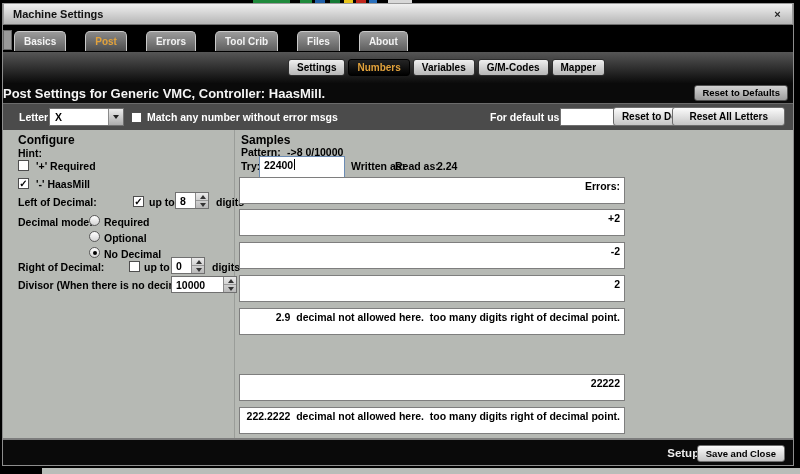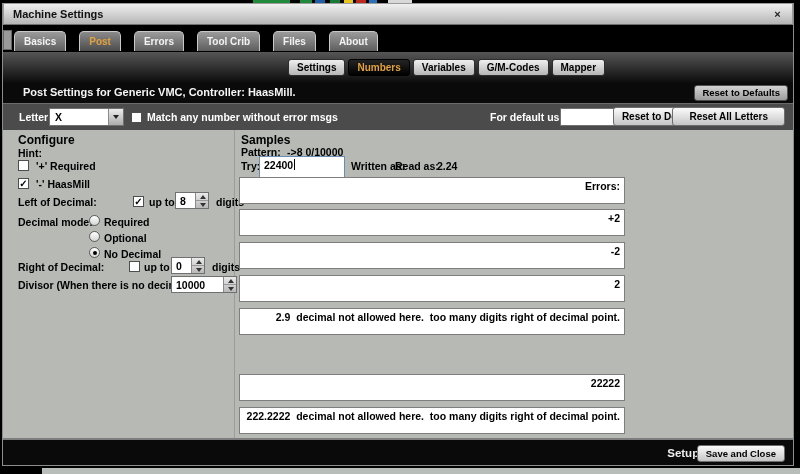--- a/index.html
+++ b/index.html
@@ -18,39 +18,39 @@
   .titlebar { position:absolute; left:0; top:0; width:100%; height:22px;
               background:linear-gradient(#f0f0f0,#b5b5b5);
               border:1px solid #9a9a9a; border-bottom:1px solid #6f6f6f; }
   .titlebar .title { position:absolute; left:9px; top:4px; font-size:11px; font-weight:700; color:#111; }
   .close-btn { position:absolute; right:7px; top:3px; width:15px; height:15px;
                font-size:11px; font-weight:700; color:#222; text-align:center; line-height:15px; cursor:default; }
 
   
   .tabrow { position:absolute; left:0; top:22px; width:100%; height:27px; background:#000; }
   .edge-block { position:absolute; left:0; top:5px; width:9px; height:20px; background:#9a9a9a; border:1px solid #666; }
-  .tabs { position:absolute; left:11px; bottom:1px; display:flex; gap:13px; }
+  .tabs { position:absolute; left:11px; bottom:1px; display:flex; gap:19px; }
   .tab { height:20px; padding:0 9px; min-width:40px; text-align:center;
          background:linear-gradient(#9b9b9b,#5e5e5e);
          border:1px solid #c9c9c9; border-bottom:none; border-radius:5px 5px 0 0;
          font-size:10px; font-weight:700; color:#f2f2f2; line-height:19px; cursor:default; }
   .tab.active { background:linear-gradient(#8a8a8a,#4c4c4c); color:#e2a23b; }
 
   
   .subtabstrip { position:absolute; left:0; top:49px; width:100%; height:31px;
                  background:linear-gradient(#565656,#0b0b0b); }
   .subtabs { position:absolute; left:285px; top:7px; display:flex; gap:3px; }
   .subtab { height:17px; padding:0 8px; background:linear-gradient(#efefef,#b6b6b6);
             border:1px solid #2e2e2e; border-radius:3px; font-size:10px; font-weight:700;
             color:#000; line-height:15px; cursor:default; }
   .subtab.active { background:linear-gradient(#242424,#000); color:#e2a23b; border-color:#000; }
 
   
   .postheader { position:absolute; left:0; top:80px; width:100%; height:20px; background:#0a0a0a; }
-  .postheader .ptitle { position:absolute; left:20px; top:3px; font-size:11px; font-weight:700; color:#f5f5f5; }
+  .postheader .ptitle { position:absolute; left:0; top:3px; font-size:13px; font-weight:700; color:#f5f5f5; }
   .btn { background:linear-gradient(#fbfbfb,#c6c6c6); border:1px solid #6d6d6d; border-radius:3px;
          font-size:10px; font-weight:700; color:#000; text-align:center; cursor:default; }
   .reset-defaults-btn { position:absolute; right:5px; top:2px; height:16px; line-height:14px;
          padding:0 7px; font-size:9.5px; background:linear-gradient(#d2d2d2,#9d9d9d); border-color:#4e4e4e; }
 
   
   .letterbar { position:absolute; left:0; top:100px; width:100%; height:27px; background:#4b4b4b; border-top:1px solid #6b6b6b; }
   .wlabel { position:absolute; font-size:10.5px; font-weight:700; color:#fff; }
   .dropdown { position:absolute; height:18px; background:#fff; border:1px solid #707070; }
   .dropdown .ddval { position:absolute; left:5px; top:2px; font-size:10.5px; font-weight:700; color:#000; }

